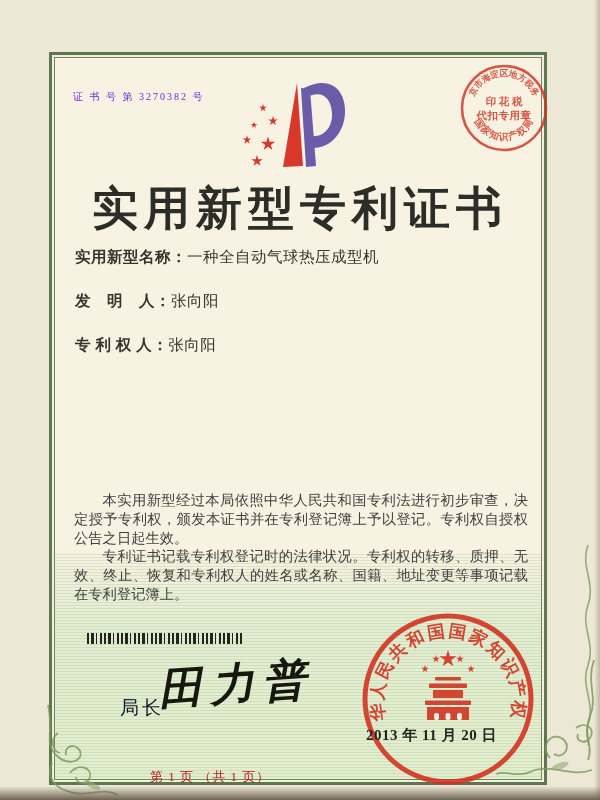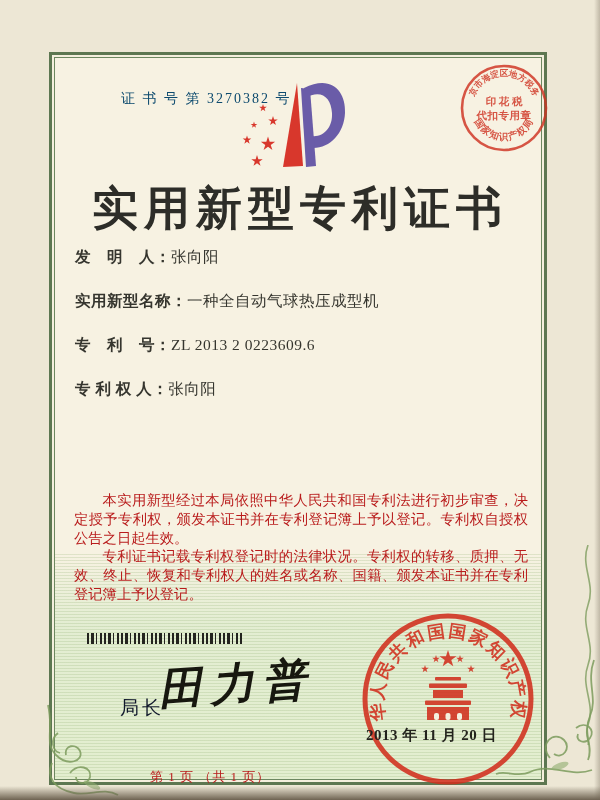--- a/index.html
+++ b/index.html
@@ -18,32 +18,32 @@
   
   .frame{position:absolute;left:49px;top:52px;width:492px;height:727px;
     border:3px solid #5d7751;
     box-shadow:inset 0 0 0 2px #f4efdd, inset 0 0 0 3px #6d8760;
     background:#f7f2e2;}
   .green-zone{position:absolute;left:3px;right:3px;bottom:3px;height:225px;
     background:linear-gradient(to bottom,rgba(226,237,209,0) 0,rgba(226,237,209,.95) 70px,#e3eecf 100%);}
   .green-zone::after{content:"";position:absolute;inset:0;
     background:repeating-linear-gradient(to bottom,rgba(128,163,96,.20) 0 1px,rgba(0,0,0,0) 1px 3px);}
 
-  .cert-no{position:absolute;left:73px;top:90px;font-size:14px;letter-spacing:2px;color:#0c4a6e;z-index:3;margin-left:48px;}
+  .cert-no{position:absolute;left:73px;top:90px;font-size:10px;letter-spacing:2px;color:#6d28d9;z-index:3;}
   .logo{position:absolute;left:240px;top:68px;width:130px;height:115px;z-index:3;}
   .title{position:absolute;left:90px;width:420px;top:178px;text-align:center;
     font-size:46px;font-weight:700;letter-spacing:6px;color:#2d2d28;z-index:3;}
 
   .fields{position:absolute;left:75px;top:248px;width:440px;z-index:3;font-size:15.5px;}
   .field{margin-bottom:26px;line-height:18px;white-space:nowrap;}
   .flabel{font-weight:600;letter-spacing:.5px;}
   .fvalue{letter-spacing:.5px;}
 
   .paragraphs{position:absolute;left:74px;top:491px;width:454px;z-index:3;
-    font-size:14.3px;line-height:18.8px;text-align:justify;color:#b91c1c;}
+    font-size:14.3px;line-height:18.8px;text-align:justify;color:#404040;}
   .paragraphs p{margin:0;text-indent:2em;}
 
   .barcode{position:absolute;left:87px;top:633px;width:156px;height:11px;z-index:4;
     background:repeating-linear-gradient(90deg,
       #23231f 0 2px,transparent 2px 4px,
       #23231f 4px 7px,transparent 7px 9px,
       #23231f 9px 10px,transparent 10px 13px,
       #23231f 13px 15px,transparent 15px 17px);}
 
   .director-label{position:absolute;left:120px;top:695px;font-size:19px;letter-spacing:3px;z-index:5;color:#0f172a;}
@@ -85,29 +85,28 @@
   <use href="#st" transform="translate(33,53) scale(5)" fill="#d8372c"></use>
   <use href="#st" transform="translate(14,57) scale(3.5)" fill="#d8372c"></use>
   <use href="#st" transform="translate(7,72) scale(4.5)" fill="#d8372c"></use>
   <use href="#st" transform="translate(28,76) scale(7.5)" fill="#d8372c"></use>
   <use href="#st" transform="translate(17,93) scale(6)" fill="#d8372c"></use>
 </svg>
 
 <div class="title">实用新型专利证书</div>
 
 <div class="fields">
+    <div class="field"><span class="flabel">实用新型名称：</span><span class="fvalue">一种全自动气球热压成型机</span></div>
     <div class="field"><span class="flabel">发　明　人：</span><span class="fvalue">张向阳</span></div>
-    <div class="field"><span class="flabel">实用新型名称：</span><span class="fvalue">一种全自动气球热压成型机</span></div>
-    <div class="field"><span class="flabel">专　利　号：</span><span class="fvalue">ZL 2013 2 0223609.6</span></div>
     <div class="field"><span class="flabel">专 利 权 人：</span><span class="fvalue">张向阳</span></div>
   </div>
 
 <div class="paragraphs">
     <p>本实用新型经过本局依照中华人民共和国专利法进行初步审查，决定授予专利权，颁发本证书并在专利登记簿上予以登记。专利权自授权公告之日起生效。</p>
-    <p>专利证书记载专利权登记时的法律状况。专利权的转移、质押、无效、终止、恢复和专利权人的姓名或名称、国籍、颁发本证书并在专利登记簿上予以登记。</p>
+    <p>专利证书记载专利权登记时的法律状况。专利权的转移、质押、无效、终止、恢复和专利权人的姓名或名称、国籍、地址变更等事项记载在专利登记簿上。</p>
   </div>
 
 <div class="barcode"></div>
 
 <span class="director-label">局长</span>
 <span class="signature">田力普</span>
 
 <svg class="sipo-seal" viewBox="0 0 176 176" aria-hidden="true">
   <defs>
     <path id="st2" d="M0,-1 L0.2245,-0.309 L0.9511,-0.309 L0.3633,0.118 L0.5878,0.809 L0,0.382 L-0.5878,0.809 L-0.3633,0.118 L-0.9511,-0.309 L-0.2245,-0.309 Z"></path>

